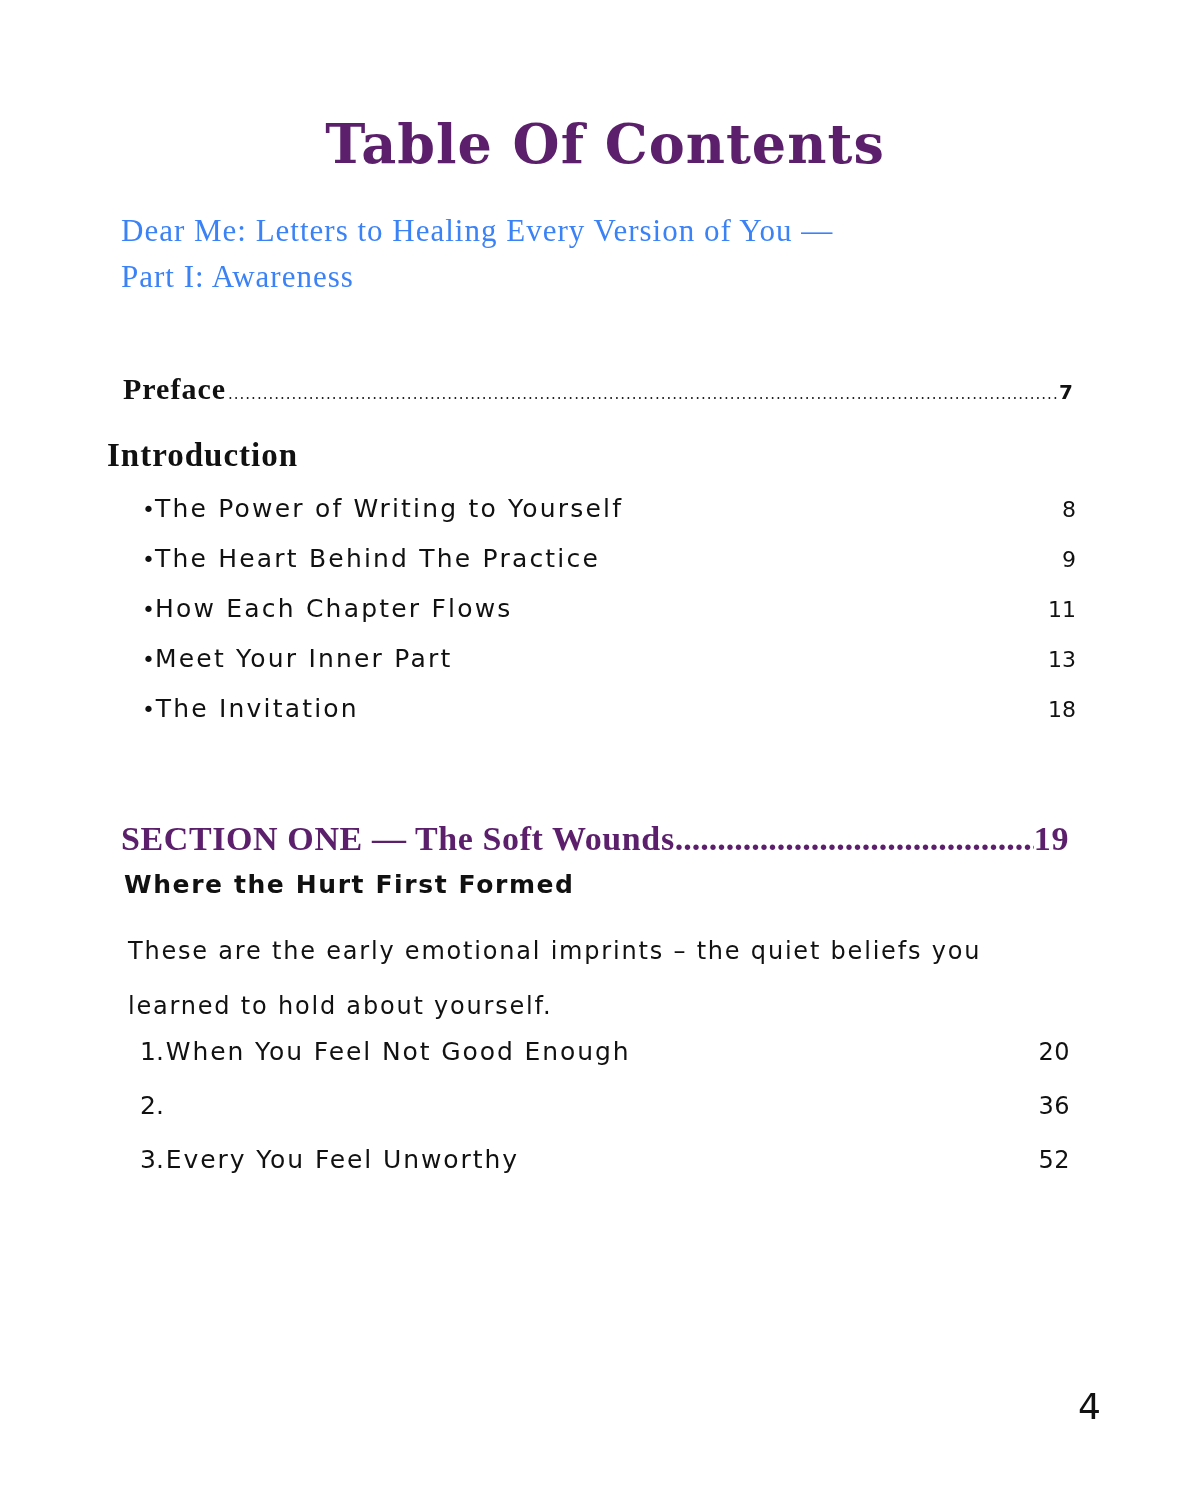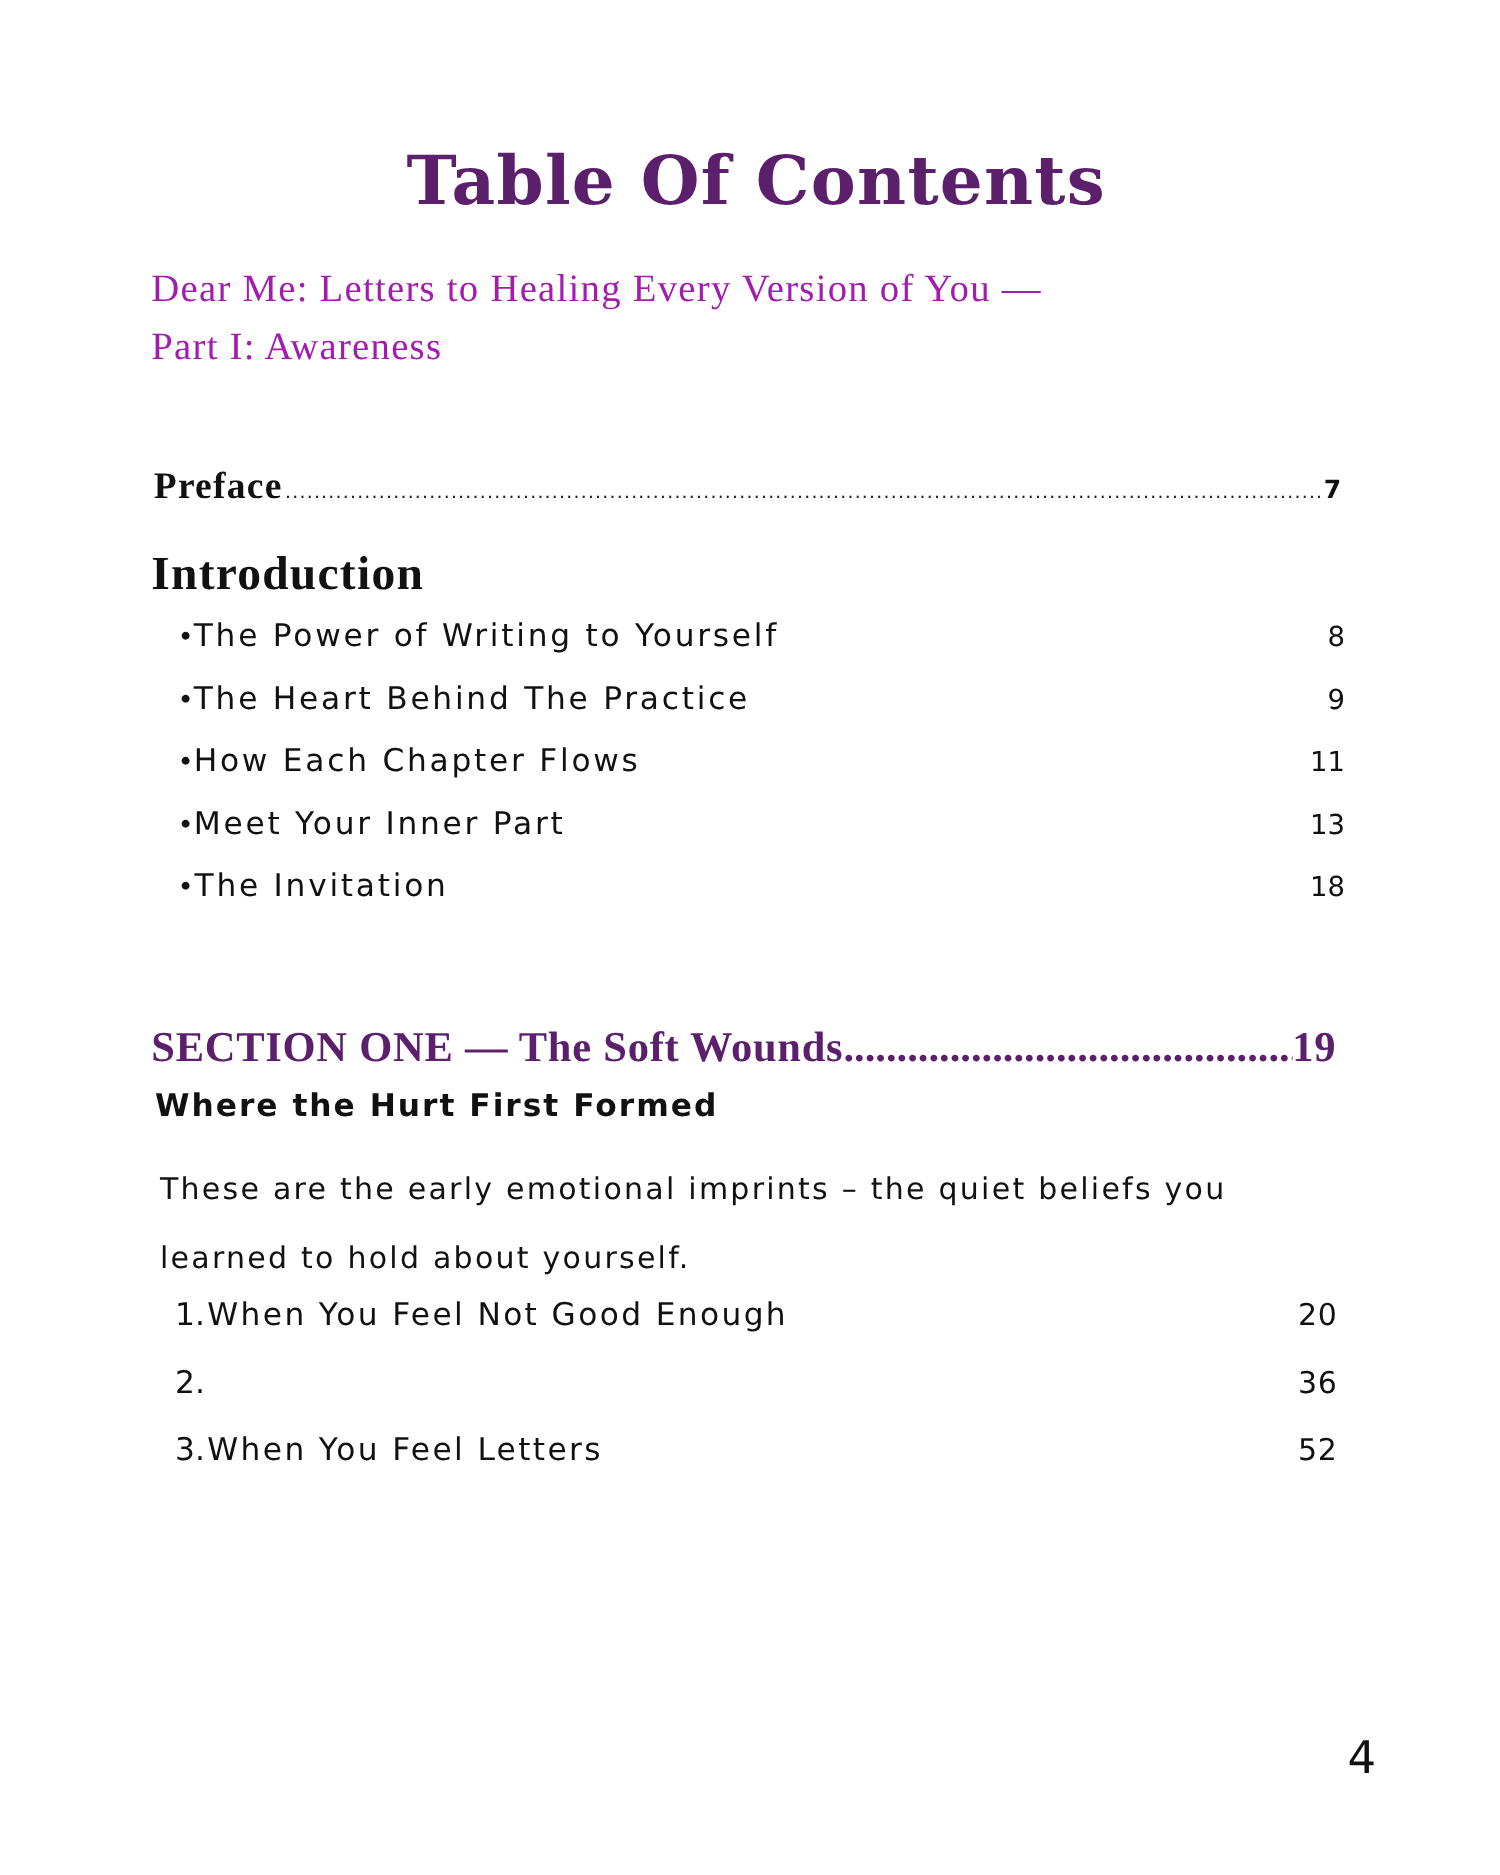--- a/index.html
+++ b/index.html
@@ -28,21 +28,21 @@
       margin: 0;
     }
     .subtitle-block {
       position: absolute;
       left: 121px;
       top: 208px;
       font-family: "Liberation Serif", serif;
       font-size: 31px;
       line-height: 46px;
       letter-spacing: 1px;
-      color: #a21caf;
+      color: #3b82f6;
     }
     .subtitle-line { display: block; white-space: nowrap; }
 
     .toc-row {
       position: absolute;
       display: flex;
       align-items: baseline;
       white-space: nowrap;
     }
     .leader {
@@ -76,25 +76,25 @@
       color: #222;
     }
     .preface-page {
       font-family: "DejaVu Sans", sans-serif;
       font-size: 20px;
       font-weight: bold;
     }
 
     .intro-heading {
       position: absolute;
-      left: 121px;
+      left: 107px;
       top: 437px;
       font-family: "Liberation Serif", serif;
       font-weight: bold;
-      font-size: 38px;
+      font-size: 33px;
       letter-spacing: 1px;
       margin: 0;
       text-align: center;
     }
 
     .intro-list {
       position: absolute;
       left: 142px;
       top: 490px;
       width: 934px;
@@ -284,19 +284,19 @@
     <span class="leader"></span>
     <span class="page-num">20</span>
   </li>
   <li class="chapter-item">
     <span class="chapter-num">2.</span>
     <span class="leader"></span>
     <span class="page-num">36</span>
   </li>
   <li class="chapter-item">
     <span class="chapter-num">3.</span>
-    <span>When You Feel Letters</span>
+    <span>Every You Feel Unworthy</span>
     <span class="leader"></span>
     <span class="page-num">52</span>
   </li>
 </ol>
 
 <div class="page-number">4</div>
 
 </body></html>

